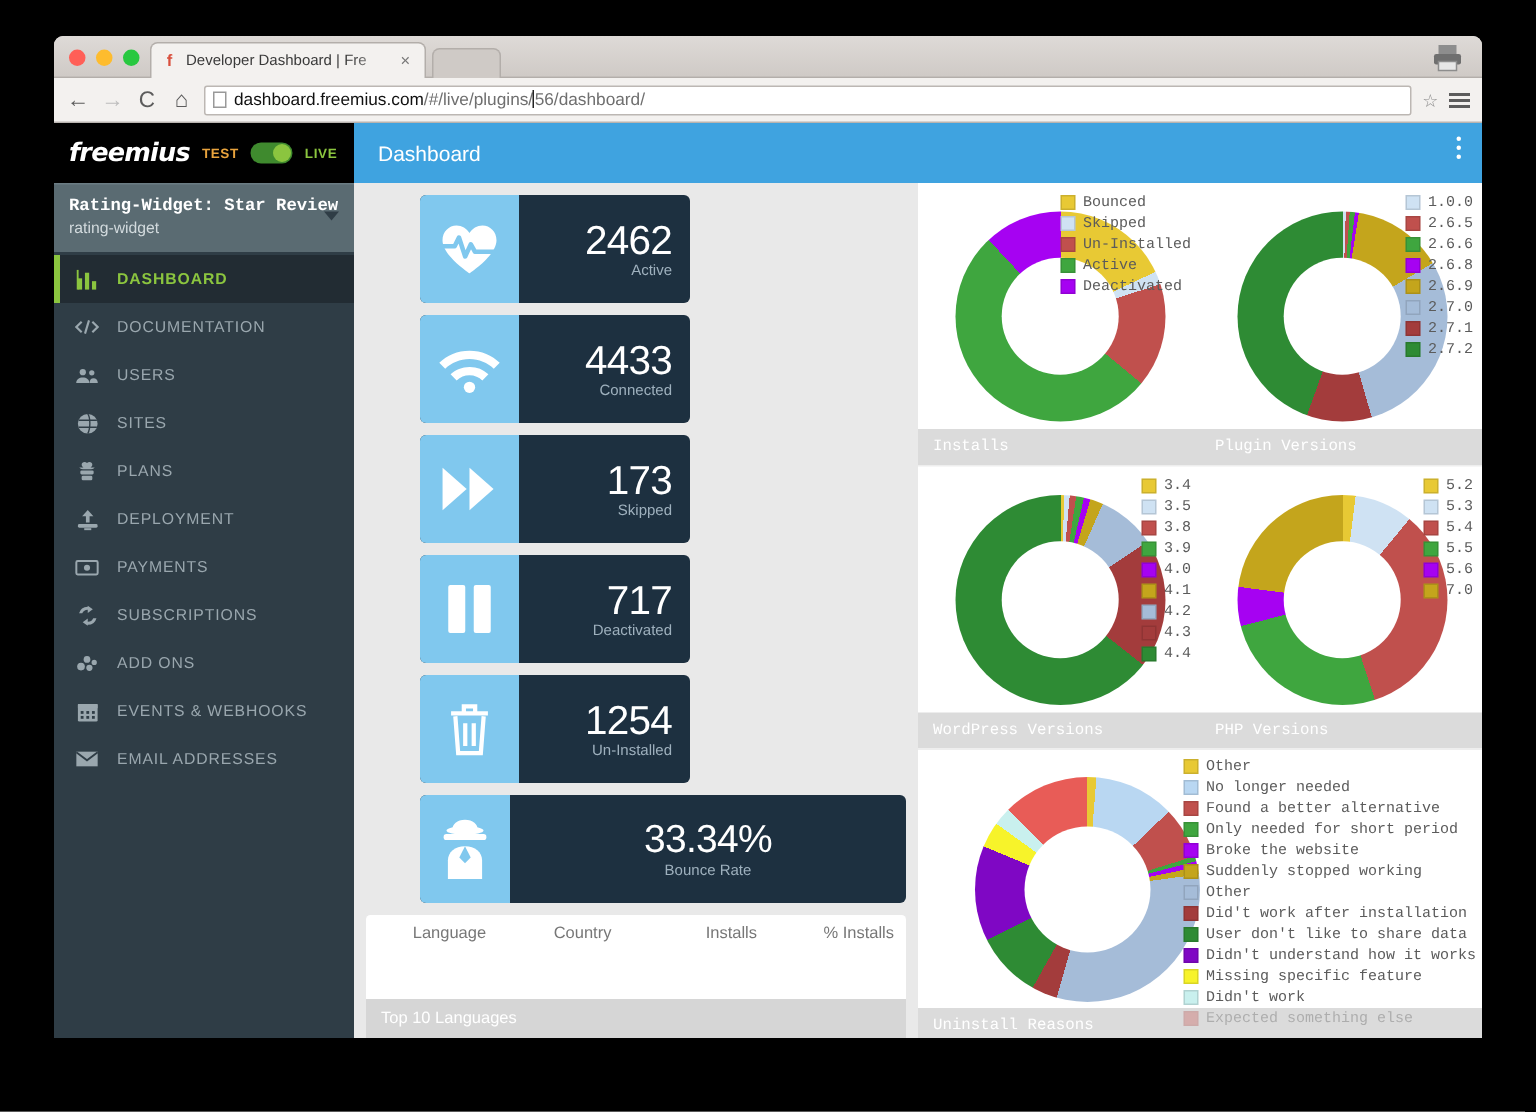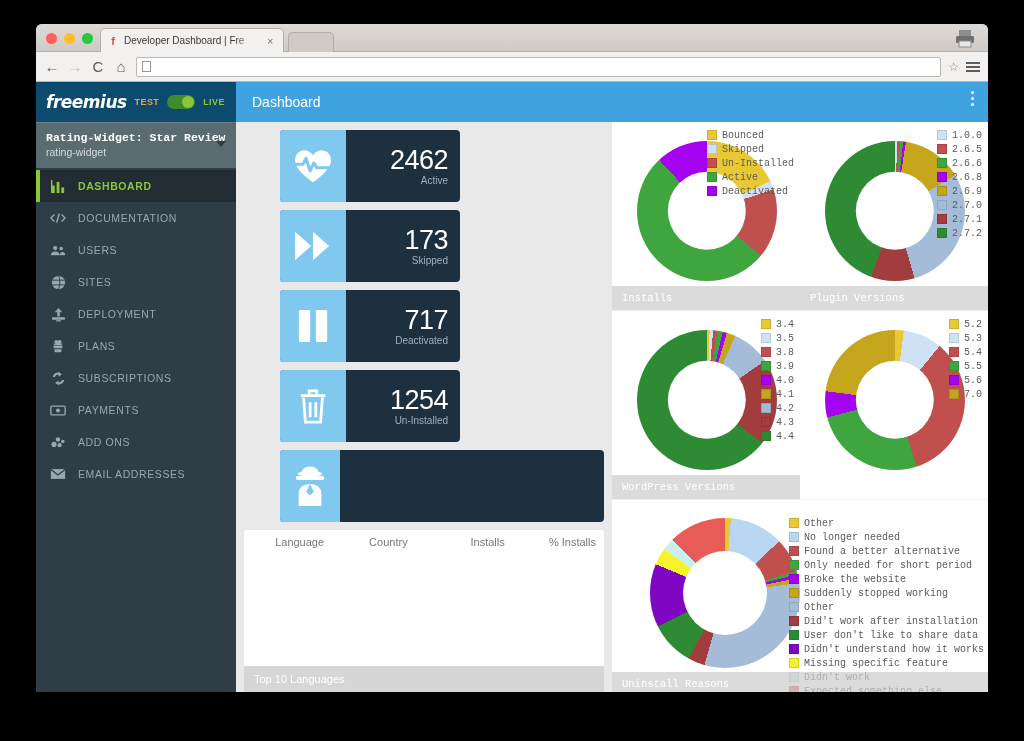--- a/index.html
+++ b/index.html
@@ -71,21 +71,21 @@
   .url-caret { display:inline-block; width:1px; height:12px; background:#222; vertical-align:-2px; }
   .star { color: #8d8d8d; font-size: 12px; }
   .menu-ic { width: 14px; display: flex; flex-direction: column; gap: 2px; }
   .menu-ic i { display: block; height: 2px; background: #5c5c5c; }
 
   
   .app { display: flex; height: 610px; background: #fff; }
 
   
   .sidebar { width: 200px; flex: 0 0 200px; background: #2f3d46; display: flex; flex-direction: column; }
-  .brandbar { height: 40px; background: #0c4a6e; display: flex; align-items: center; padding: 12px 10px; gap: 8px; }
+  .brandbar { height: 40px; background: #000000; display: flex; align-items: center; padding: 12px 10px; gap: 8px; }
   .logo { font-family: "DejaVu Sans", sans-serif; font-style: italic; font-weight: bold;
           font-size: 17px; color: #fff; letter-spacing: -.5px; position: relative; }
   .tl { font-size: 9px; font-weight: bold; letter-spacing: .4px; }
   .tl.test { color: #e8a33d; }
   .tl.live { color: #8bc53f; }
   .toggle { width: 28px; height: 14px; border-radius: 7px; background: #3f8a2e; position: relative; }
   .toggle:after { content:""; position:absolute; right:1px; top:1px; width:12px; height:12px; border-radius:50%; background:#8bc53f; }
 
   .plugbox { background: #5a6b72; padding: 8px 10px 10px; position: relative; border-top: 1px solid #6b7c83; }
   .plugname { font-size: 11.5px; font-weight: bold; color: #fff; white-space: nowrap; overflow: hidden; font-family: Liberation Mono, monospace; }
@@ -139,21 +139,21 @@
   .chartcell { flex: 1 1 0; position: relative; height: 188px; overflow: hidden; }
   .chartcell.wide { flex: 1 1 100%; height: 196px; }
   .donutwrap { position: absolute; left: 0; top: 4px; width: 190px; height: 170px;
     display: flex; align-items: center; justify-content: center; }
   .chartcell.wide .donutwrap { left: 8px; width: 210px; height: 178px; }
   .donut { width: 140px; height: 140px; border-radius: 50%; position: relative; }
   .chartcell.wide .donut { width: 150px; height: 150px; }
   .donut:after { content: ""; position: absolute; left: 50%; top: 50%; transform: translate(-50%,-50%);
     width: 56%; height: 56%; background: #fff; border-radius: 50%; }
   .legend { position: absolute; right: 6px; top: 6px; font-size: 10px; color: #5b5b5b; }
-  .chartcell.wide .legend { right: 4px; top: 16px; }
+  .chartcell.wide .legend { right: 4px; top: 4px; }
   .legend .lrow { display: flex; align-items: center; gap: 5px; height: 14px; white-space: nowrap; }
   .legend .sw { width: 10px; height: 10px; flex: 0 0 10px; border: 1px solid rgba(0,0,0,.12); }
   .charttitle { position: absolute; left: 0; right: 0; bottom: 0; height: 24px; background: rgba(205,205,205,.72);
     display: flex; align-items: center; padding-left: 10px; font-size: 10.5px; color: #fff; }
   svg { display: block; }
 </style>
 </head>
 <body>
 
 <div class="desktop">
@@ -180,20 +180,21 @@
       </div>
     </div>
 
     <div class="navbar">
       <span class="navbtn">←</span>
       <span class="navbtn dim">→</span>
       <span class="navbtn">C</span>
       <span class="navbtn">⌂</span>
       <div class="urlbar">
         <span class="pageicon"></span>
+        <span><span class="url-host">dashboard.freemius.com</span><span class="url-path">/#/live/plugins/</span><span class="url-caret"></span><span class="url-path">56/dashboard/</span></span>
       </div>
       <span class="star">☆</span>
       <span class="menu-ic">
           <i></i>
           <i></i>
           <i></i>
         </span>
     </div>
 
     <div class="app">
@@ -248,66 +249,81 @@
                 <svg width="15" height="15" viewBox="0 0 16 16" fill="currentColor">
                   <circle cx="8" cy="8" r="7"></circle>
                   <path d="M8 1c2 2.6 2 10.4 0 14" stroke="#2f3d46" stroke-width="1" fill="none"></path>
                   <path d="M1.5 5.5h13M1.5 10.5h13" stroke="#2f3d46" stroke-width="1"></path>
                 </svg>
               </span>
               <span>SITES</span>
             </div>
             <div class="navitem">
               <span class="ico">
+                <svg width="16" height="15" viewBox="0 0 18 16" fill="currentColor">
+                  <path d="M9 1.5C7.6.2 5 .6 5 2.8c0 .9.6 1.6 1.4 2H3.2c0 0 1.2 1.4 2.8 1.4h6c1.6 0 2.8-1.4 2.8-1.4h-3.2c.8-.4 1.4-1.1 1.4-2C13 .6 10.4.2 9 1.5z"></path>
+                  <rect x="4" y="7" width="10" height="3" rx="1"></rect>
+                  <rect x="5" y="11" width="8" height="3.4" rx="1"></rect>
+                </svg>
+              </span>
+              <span>PLANS</span>
+            </div>
+            <div class="navitem">
+              <span class="ico">
                 <svg width="15" height="15" viewBox="0 0 16 16" fill="currentColor">
                   <path d="M8 1l4 4.5H9.3V10H6.7V5.5H4z"></path>
                   <rect x="1" y="11" width="14" height="2.6" rx="1"></rect>
                   <rect x="5.5" y="14" width="5" height="1.4"></rect>
                 </svg>
               </span>
               <span>DEPLOYMENT</span>
             </div>
             <div class="navitem">
               <span class="ico">
-                <svg width="16" height="15" viewBox="0 0 18 16" fill="currentColor">
-                  <path d="M9 1.5C7.6.2 5 .6 5 2.8c0 .9.6 1.6 1.4 2H3.2c0 0 1.2 1.4 2.8 1.4h6c1.6 0 2.8-1.4 2.8-1.4h-3.2c.8-.4 1.4-1.1 1.4-2C13 .6 10.4.2 9 1.5z"></path>
-                  <rect x="4" y="7" width="10" height="3" rx="1"></rect>
-                  <rect x="5" y="11" width="8" height="3.4" rx="1"></rect>
-                </svg>
-              </span>
-              <span>PLANS</span>
+                <svg width="16" height="13" viewBox="0 0 18 14" fill="none" stroke="currentColor" stroke-width="1.5">
+                  <rect x="1" y="2" width="16" height="10" rx="1"></rect>
+                  <circle cx="9" cy="7" r="2.3" fill="currentColor" stroke="none"></circle>
+                </svg>
+              </span>
+              <span>PAYMENTS</span>
             </div>
             <div class="navitem">
               <span class="ico">
                 <svg width="15" height="15" viewBox="0 0 16 16" fill="currentColor">
                   <path d="M8 1.6A6.4 6.4 0 0 0 1.8 6.3h2.3A4.2 4.2 0 0 1 8 3.8V6l3.6-2.6L8 .9z"></path>
                   <path d="M8 14.4a6.4 6.4 0 0 0 6.2-4.7h-2.3A4.2 4.2 0 0 1 8 12.2V10l-3.6 2.6L8 15.1z"></path>
                 </svg>
               </span>
               <span>SUBSCRIPTIONS</span>
-            </div>
-            <div class="navitem">
-              <span class="ico">
-                <svg width="16" height="13" viewBox="0 0 18 14" fill="none" stroke="currentColor" stroke-width="1.5">
-                  <rect x="1" y="2" width="16" height="10" rx="1"></rect>
-                  <circle cx="9" cy="7" r="2.3" fill="currentColor" stroke="none"></circle>
-                </svg>
-              </span>
-              <span>PAYMENTS</span>
             </div>
             <div class="navitem">
               <span class="ico">
                 <svg width="17" height="14" viewBox="0 0 20 16" fill="currentColor">
                   <circle cx="5" cy="11" r="3.2"></circle>
                   <circle cx="12" cy="12" r="2.6"></circle>
                   <circle cx="10" cy="5" r="2.8"></circle>
                   <circle cx="16" cy="7.5" r="2.2"></circle>
                 </svg>
               </span>
               <span>ADD ONS</span>
+            </div>
+            <div class="navitem">
+              <span class="ico">
+                <svg width="15" height="15" viewBox="0 0 16 16" fill="currentColor">
+                  <rect x="1" y="2.5" width="14" height="12.5" rx="1"></rect>
+                  <rect x="1" y="2.5" width="14" height="3" fill="currentColor"></rect>
+                  <rect x="3" y="7.5" width="2" height="2" fill="#2f3d46"></rect>
+                  <rect x="7" y="7.5" width="2" height="2" fill="#2f3d46"></rect>
+                  <rect x="11" y="7.5" width="2" height="2" fill="#2f3d46"></rect>
+                  <rect x="3" y="11" width="2" height="2" fill="#2f3d46"></rect>
+                  <rect x="7" y="11" width="2" height="2" fill="#2f3d46"></rect>
+                  <rect x="11" y="11" width="2" height="2" fill="#2f3d46"></rect>
+                </svg>
+              </span>
+              <span>EVENTS &amp; WEBHOOKS</span>
             </div>
             <div class="navitem">
               <span class="ico">
                 <svg width="16" height="12" viewBox="0 0 18 13" fill="currentColor">
                   <path d="M1 1h16v11H1z"></path>
                   <path d="M1 1.5l8 6 8-6" stroke="#2f3d46" stroke-width="1.4" fill="none"></path>
                 </svg>
               </span>
               <span>EMAIL ADDRESSES</span>
             </div>
@@ -335,20 +351,33 @@
                       <path d="M0 18h11l3.2-6.5 4.6 14 4.2-9 3 5.5h18" stroke="#80c8ee" stroke-width="3.4" fill="none" stroke-linejoin="round"></path>
                     </svg>
                   </div>
                   <div class="cbody">
                     <span class="cnum">2462</span>
                     <span class="clab">Active</span>
                   </div>
                 </div>
                 <div class="card half">
                   <div class="cico">
+                    <svg width="42" height="32" viewBox="0 0 44 34" fill="#fff">
+                      <path d="M22 4C13.5 4 6 7.3 0.6 12.5l4.2 4.4C9.2 12.7 15.2 10 22 10s12.8 2.7 17.2 6.9l4.2-4.4C38 7.3 30.5 4 22 4z"></path>
+                      <path d="M22 15.5c-5.3 0-10 2-13.4 5.3l4.3 4.4A13.4 13.4 0 0 1 22 21.5c3.6 0 6.8 1.4 9.1 3.7l4.3-4.4A19 19 0 0 0 22 15.5z"></path>
+                      <circle cx="22" cy="30" r="4"></circle>
+                    </svg>
+                  </div>
+                  <div class="cbody">
+                    <span class="cnum">4433</span>
+                    <span class="clab">Connected</span>
+                  </div>
+                </div>
+                <div class="card half">
+                  <div class="cico">
                     <svg width="40" height="34" viewBox="0 0 42 36" fill="#fff">
                       <path d="M2 3l17 15L2 33z"></path>
                       <path d="M21 3l17 15-17 15z"></path>
                     </svg>
                   </div>
                   <div class="cbody">
                     <span class="cnum">173</span>
                     <span class="clab">Skipped</span>
                   </div>
                 </div>
@@ -380,20 +409,24 @@
                 </div>
                 <div class="card full">
                   <div class="cico">
                     <svg width="38" height="42" viewBox="0 0 40 44" fill="#fff">
                       <ellipse cx="20" cy="9" rx="13" ry="3"></ellipse>
                       <path d="M11 9c0-4.5 3.5-7.5 9-7.5S29 4.5 29 9z"></path>
                       <rect x="5" y="11.5" width="30" height="4.2" rx="2"></rect>
                       <path d="M20 20c-7 0-12 4-12 10v13h24V30c0-6-5-10-12-10z"></path>
                       <path d="M20 20l-4 8 4 4 4-4z" fill="#80c8ee"></path>
                     </svg>
+                  </div>
+                  <div class="cbody">
+                    <span class="cnum">33.34%</span>
+                    <span class="clab">Bounce Rate</span>
                   </div>
                 </div>
               </div>
 
             <div class="tablewrap">
               <table>
                 <thead>
                     <tr id="thead-row">
                       <th></th>
                       <th>Language</th>
@@ -547,20 +580,21 @@
                     </div>
                     <div class="lrow">
                       <span class="sw" style="background:#a602f2"></span>
                       <span>5.6</span>
                     </div>
                     <div class="lrow">
                       <span class="sw" style="background:#c4a51c"></span>
                       <span>7.0</span>
                     </div>
                   </div>
+                  <div class="charttitle">PHP Versions</div>
                 </div>
               </div>
               <div class="chartrow">
                 <div class="chartcell wide">
                   <div class="donutwrap">
                     <div class="donut" style="background:conic-gradient(#e8c934 0.00deg 4.55deg,#b9d7f2 4.55deg 46.23deg,#c0504d 46.23deg 72.76deg,#3fa63f 72.76deg 75.41deg,#a602f2 75.41deg 78.44deg,#c4a51c 78.44deg 82.23deg,#a5bcd8 82.23deg 195.92deg,#a33c3c 195.92deg 209.18deg,#2e8b34 209.18deg 243.28deg,#7f07c4 243.28deg 292.55deg,#f7f32a 292.55deg 305.81deg,#c9f0ee 305.81deg 315.28deg,#e85c57 315.28deg 360.00deg)"></div>
                   </div>
                   <div class="legend">
                     <div class="lrow">
                       <span class="sw" style="background:#e8c934"></span>

